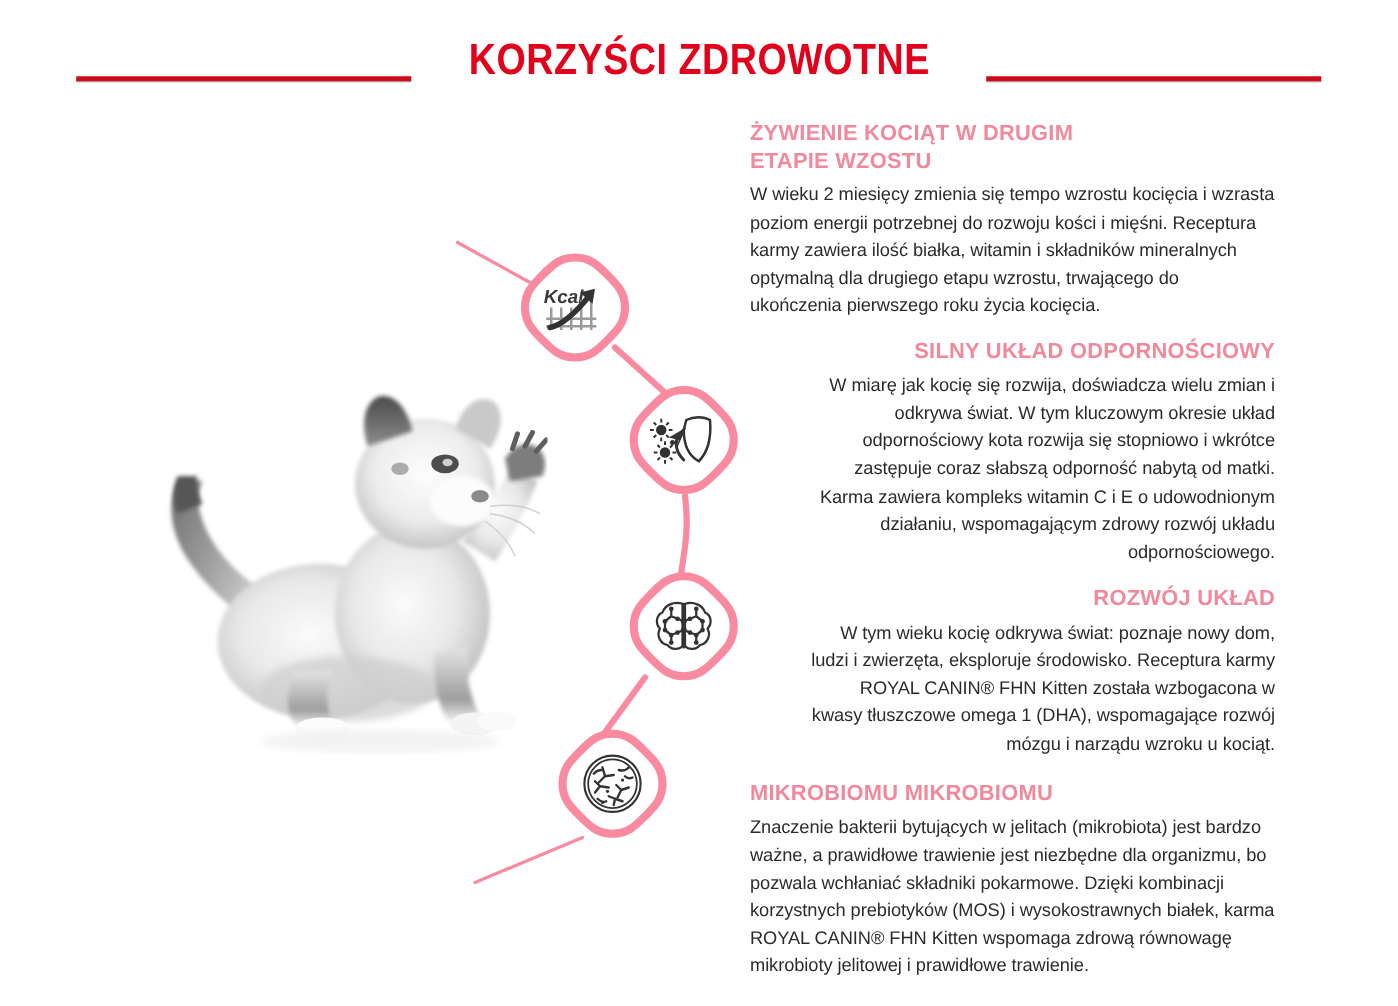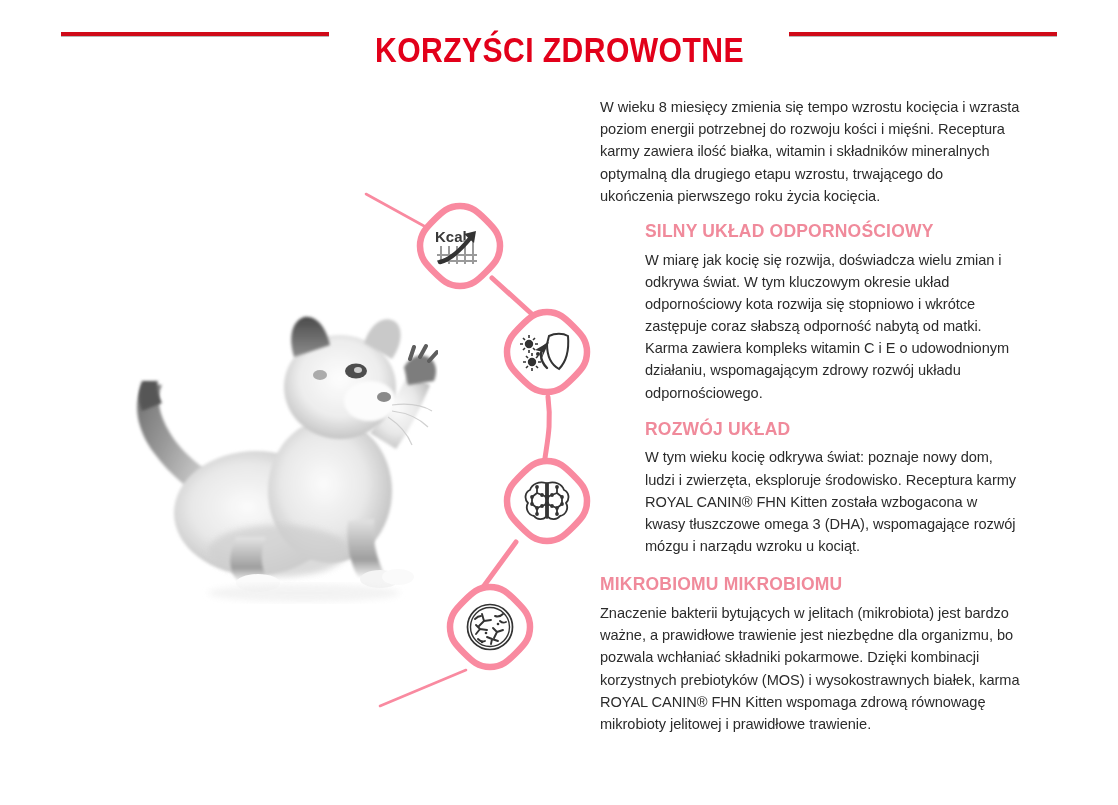--- a/index.html
+++ b/index.html
@@ -13,25 +13,25 @@
     position: relative;
     overflow: hidden;
     font-family: "Liberation Sans", sans-serif;
     -webkit-font-smoothing: antialiased;
   }
 
   
   .header {
     position: absolute;
     left: 0;
-    top: 32px;
+    top: 19px;
     width: 1118px;
     height: 46px;
     display: flex;
-    align-items: flex-start;
+    align-items: flex-end;
     justify-content: center;
   }
   .rule {
     height: 4px;
     width: 268px;
     background: #cf0a18;
     box-shadow: 0 1px 0 rgba(0,0,0,0.28);
     flex: 0 0 auto;
   }
   .rule-left { margin-right: 16px; }
@@ -72,20 +72,21 @@
     width: 600px;
     height: 620px;
     pointer-events: none;
   }
   .chain svg { display: block; width: 100%; height: 100%; overflow: visible; }
 
   .icon-node {
     position: absolute;
     width: 88px;
     height: 88px;
+    font-style: italic;
   }
   .icon-node .badge {
     position: absolute;
     inset: 0;
   }
   .icon-node .glyph {
     position: absolute;
     left: 16px;
     top: 16px;
     width: 56px;
@@ -99,21 +100,21 @@
   .node-4 { left: 446px; top: 433px; }
 
   
   .content {
     position: absolute;
     left: 600px;
     top: 96px;
     width: 420px;
   }
   .section { margin-bottom: 0; }
-  .section.indented { padding-left: 45px; }
+  .section.indented { padding-left: 45px; text-align: right; }
 
   .sec-heading {
     color: #f08a9b;
     font-family: "Liberation Sans Narrow", "Liberation Sans", sans-serif;
     font-weight: bold;
     font-size: 17.5px;
     letter-spacing: 0.2px;
     line-height: 1.24;
     margin: 0 0 6px 0;
     white-space: pre-line;
@@ -355,30 +356,32 @@
           <circle cx="20" cy="43" r="1.2"></circle>
         </g>
       </svg>
     </div>
   </div>
 </div>
 
 <div class="content">
 
   <div class="section sec-1">
-    <p class="sec-body">W wieku 8 miesięcy zmienia się tempo wzrostu kocięcia i wzrasta poziom energii potrzebnej do rozwoju kości i mięśni. Receptura karmy zawiera ilość białka, witamin i składników mineralnych optymalną dla drugiego etapu wzrostu, trwającego do ukończenia pierwszego roku życia kocięcia.</p>
+    <h2 class="sec-heading">ŻYWIENIE KOCIĄT W DRUGIM
+ETAPIE WZOSTU</h2>
+    <p class="sec-body">W wieku 2 miesięcy zmienia się tempo wzrostu kocięcia i wzrasta poziom energii potrzebnej do rozwoju kości i mięśni. Receptura karmy zawiera ilość białka, witamin i składników mineralnych optymalną dla drugiego etapu wzrostu, trwającego do ukończenia pierwszego roku życia kocięcia.</p>
   </div>
 
   <div class="section indented sec-2">
     <h2 class="sec-heading">SILNY UKŁAD ODPORNOŚCIOWY</h2>
     <p class="sec-body">W miarę jak kocię się rozwija, doświadcza wielu zmian i odkrywa świat. W tym kluczowym okresie układ odpornościowy kota rozwija się stopniowo i wkrótce zastępuje coraz słabszą odporność nabytą od matki. Karma zawiera kompleks witamin C i E o udowodnionym działaniu, wspomagającym zdrowy rozwój układu odpornościowego.</p>
   </div>
 
   <div class="section indented sec-3">
     <h2 class="sec-heading">ROZWÓJ UKŁAD</h2>
-    <p class="sec-body">W tym wieku kocię odkrywa świat: poznaje nowy dom, ludzi i zwierzęta, eksploruje środowisko. Receptura karmy ROYAL CANIN® FHN Kitten została wzbogacona w kwasy tłuszczowe omega 3 (DHA), wspomagające rozwój mózgu i narządu wzroku u kociąt.</p>
+    <p class="sec-body">W tym wieku kocię odkrywa świat: poznaje nowy dom, ludzi i zwierzęta, eksploruje środowisko. Receptura karmy ROYAL CANIN® FHN Kitten została wzbogacona w kwasy tłuszczowe omega 1 (DHA), wspomagające rozwój mózgu i narządu wzroku u kociąt.</p>
   </div>
 
   <div class="section sec-4">
     <h2 class="sec-heading">MIKROBIOMU MIKROBIOMU</h2>
     <p class="sec-body">Znaczenie bakterii bytujących w jelitach (mikrobiota) jest bardzo ważne, a prawidłowe trawienie jest niezbędne dla organizmu, bo pozwala wchłaniać składniki pokarmowe. Dzięki kombinacji korzystnych prebiotyków (MOS) i wysokostrawnych białek, karma ROYAL CANIN® FHN Kitten wspomaga zdrową równowagę mikrobioty jelitowej i prawidłowe trawienie.</p>
   </div>
 </div>
 
 </body></html>

